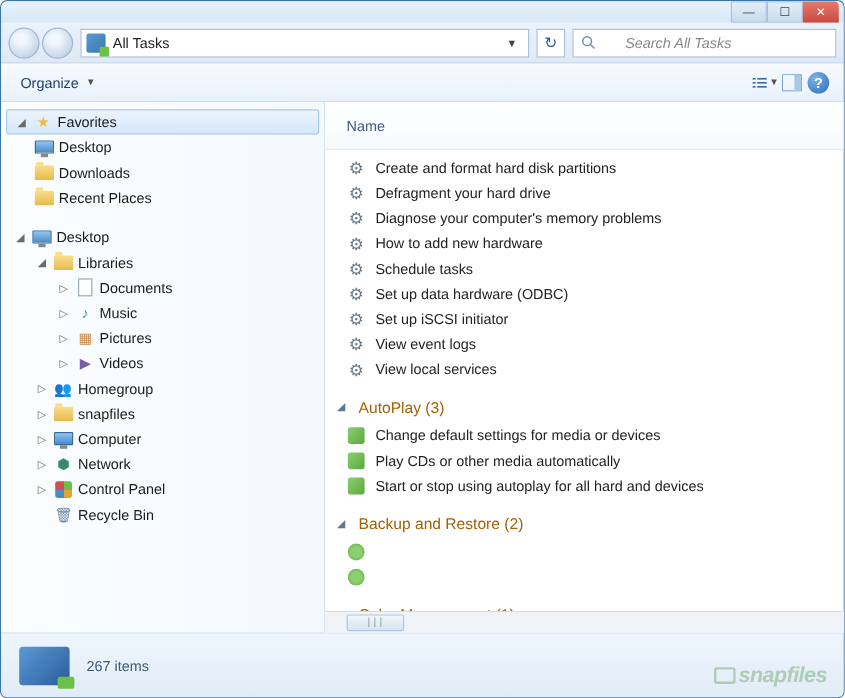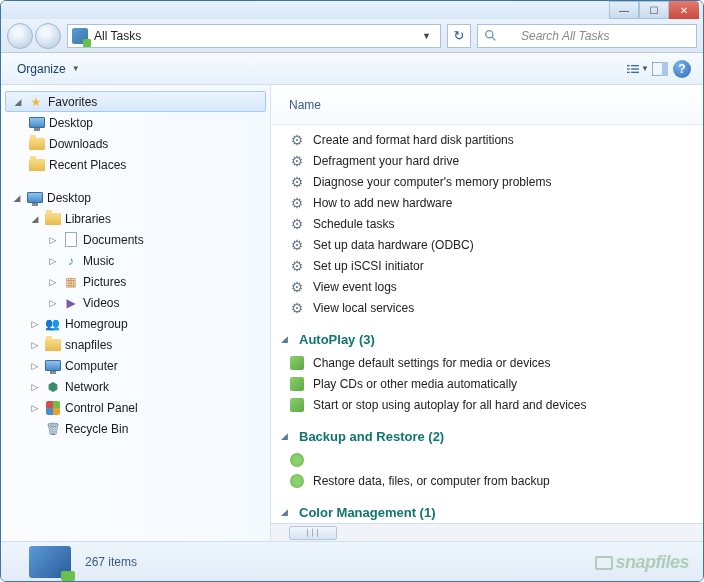--- a/index.html
+++ b/index.html
@@ -45,25 +45,25 @@
 .indent-2 { padding-left: 46px; }
 .tree-spacer { height: 12px; }
 
 .col-header { height: 40px; border-bottom: 1px solid #e0e8f0; display: flex; align-items: center; padding-left: 18px; font-size: 12px; color: #3a5a8a; background: linear-gradient(to bottom, #fff, #f6fafd); }
 .list-body { padding: 4px 0 0 18px; }
 .task-row { display: flex; align-items: center; height: 21px; gap: 8px; }
 .task-icon { width: 16px; height: 16px; display: inline-flex; align-items: center; justify-content: center; }
 .task-label { color: #222; font-size: 12px; }
 .group-row { display: flex; align-items: center; height: 26px; gap: 6px; margin-top: 8px; margin-left: -8px; }
 .group-expand { width: 12px; color: #5a7a9a; font-size: 9px; }
-.group-label { color: #0f766e; font-size: 13px; font-weight: bold; }
+.group-label { color: #a16207; font-size: 13px; }
 .hscroll { position: sticky; bottom: 0; left: 0; right: 0; height: 18px; background: #f0f4f8; border-top: 1px solid #d0dce8; display: flex; align-items: center; }
 .hscroll-thumb { width: 48px; height: 14px; background: linear-gradient(to bottom, #f2f7fc, #d6e4f2); border: 1px solid #b0c6dc; border-radius: 2px; margin-left: 18px; display: flex; align-items: center; justify-content: center; color: #888; font-size: 8px; letter-spacing: 1px; }
 
-.statusbar { height: 40px; background: linear-gradient(to bottom, #eef5fc, #e2ecf7); border-top: 1px solid #cfdff0; display: flex; align-items: center; padding: 0 28px; gap: 14px; position: relative; }
+.statusbar { height: 54px; background: linear-gradient(to bottom, #eef5fc, #e2ecf7); border-top: 1px solid #cfdff0; display: flex; align-items: center; padding: 0 15px; gap: 14px; position: relative; }
 .status-icon { width: 42px; height: 32px; background: linear-gradient(135deg, #5b9bd5, #2a5a9a); border-radius: 3px; position: relative; }
 .status-icon::after { content: ""; position: absolute; right: -4px; bottom: -3px; width: 14px; height: 10px; background: #6cc04a; border-radius: 2px; }
 .status-text { font-size: 12px; color: #3a5a7a; }
 .watermark { position: absolute; right: 14px; bottom: 8px; font-size: 18px; font-weight: bold; font-style: italic; color: rgba(120,170,120,0.5); letter-spacing: -0.5px; }
 .watermark .logo { display: inline-block; width: 18px; height: 14px; border: 2px solid rgba(120,170,120,0.5); border-radius: 2px; margin-right: 2px; vertical-align: middle; position: relative; }
 
 .i-star { color: #f3b73e; }
 .i-folder { width: 16px; height: 12px; background: linear-gradient(to bottom, #f8dd8c, #e7bb4a); border-radius: 1px; position: relative; }
 .i-folder::before { content: ""; position: absolute; top: -3px; left: 1px; width: 6px; height: 3px; background: #f8dd8c; border-radius: 1px 1px 0 0; }
 .i-monitor { width: 16px; height: 11px; background: linear-gradient(to bottom, #8fc4f0, #4a8cc8); border: 1px solid #3a6a9a; border-radius: 1px; position: relative; }
@@ -328,21 +328,20 @@
           </div>
           <div class="task-row">
             <span class="task-icon">
               <span class="i-backup"></span>
             </span>
           </div>
           <div class="task-row">
             <span class="task-icon">
               <span class="i-backup"></span>
             </span>
-            <span class="task-label">Restore data, files, or computer from backup</span>
           </div>
           <div class="group-row">
             <span class="group-expand">◢</span>
             <span class="group-label">Color Management (1)</span>
           </div>
         </div>
       <div class="hscroll">
         <div class="hscroll-thumb">∣∣∣</div>
       </div>
     </div>

